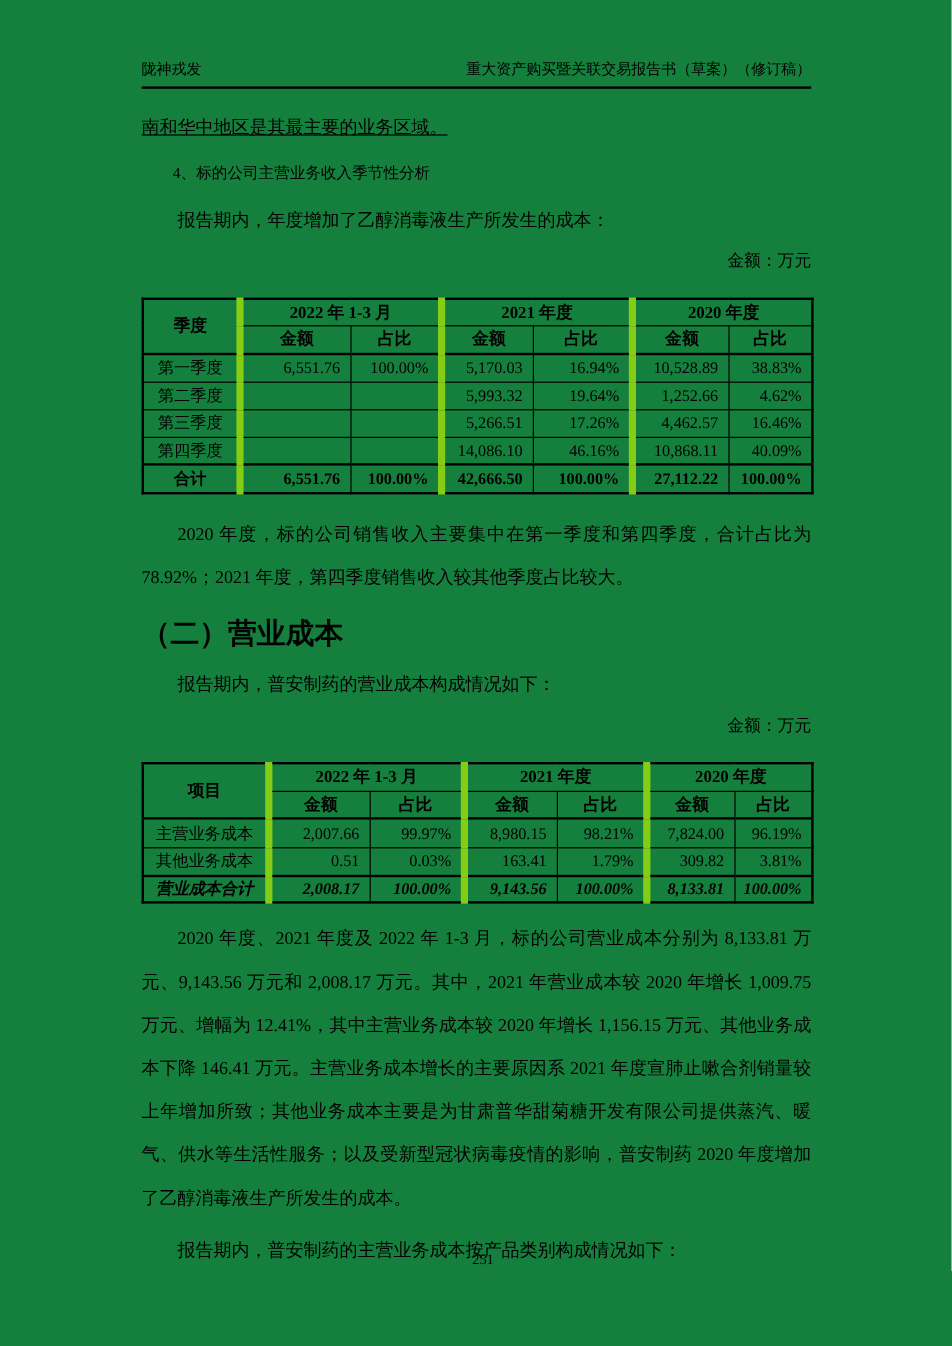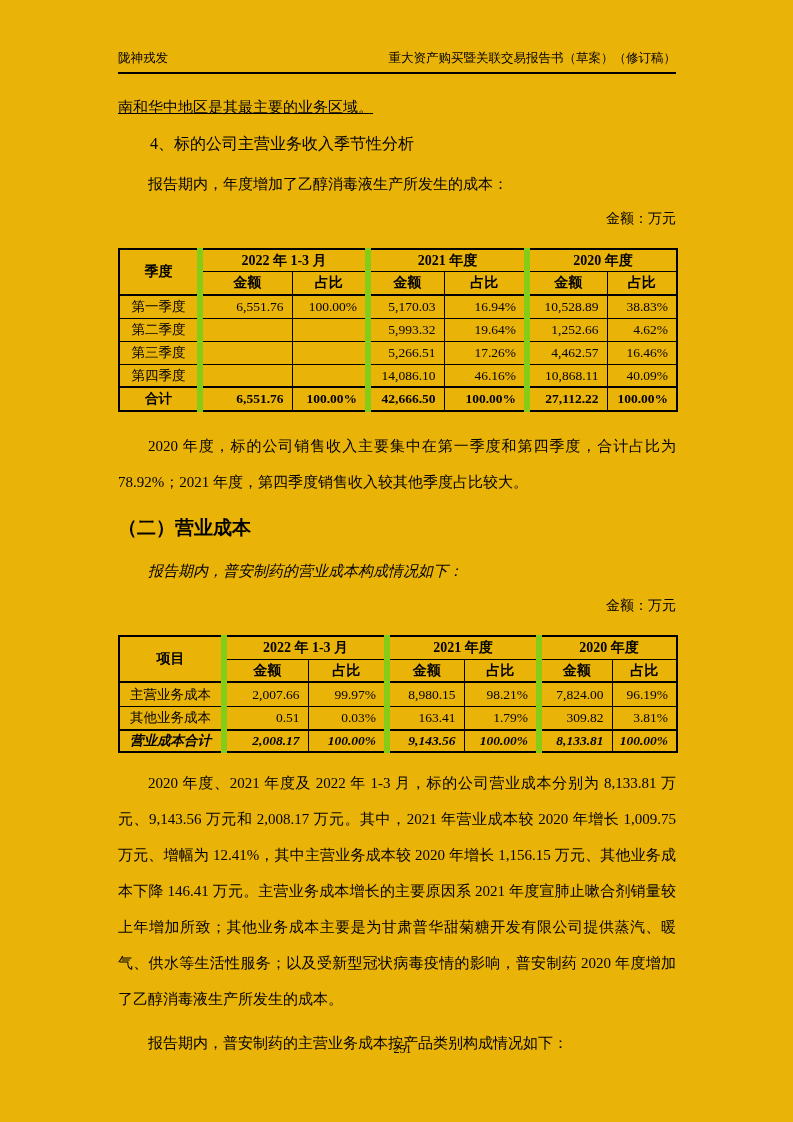--- a/index.html
+++ b/index.html
@@ -1,21 +1,21 @@
 <!DOCTYPE html>
 <html><head>
 <meta charset="utf-8">
 <style>
   html, body { margin: 0; padding: 0; background: #e8e8e8; }
   .page {
     position: relative;
     width: 793px;
     height: 1122px;
     margin: 0 auto;
-    background: #eab308;
+    background: #15803d;
     color: #000;
     font-family: "Liberation Serif", "DejaVu Serif", serif;
     overflow: hidden;
     box-sizing: border-box;
   }
   .content {
     padding: 50px 117px 0 118px; 
   }
   .doc-header {
     display: flex;
@@ -27,32 +27,32 @@
     line-height: 1.3;
   }
   .para {
     font-size: 15px;
     line-height: 22px;
     text-align: justify;
   }
   .indent { text-indent: 2em; }
   .multiline { line-height: 36px; }
   .p-cont   { margin-top: 22px; text-decoration: underline; }
-  .h4       { margin-top: 12px; font-size: 16px; line-height: 22px; text-indent: 2em; font-weight: normal; }
+  .h4       { margin-top: 12px; font-size: 13px; line-height: 22px; text-indent: 2em; font-weight: normal; }
   .p-intro1 { margin-top: 18px; }
   .unit     { margin-top: 10px; font-size: 14px; line-height: 18px; text-align: right; }
   .p-an1    { margin-top: 16px; }
   .h2 {
     margin-top: 16px;
-    font-size: 19px;
+    font-size: 24px;
     line-height: 26px;
     font-weight: bold;
-    font-family: Liberation Mono, monospace;
-  }
-  .p-intro2 { margin-top: 18px; font-style: italic; }
+    font-family: Liberation Serif, serif;
+  }
+  .p-intro2 { margin-top: 18px; }
   .p-an2    { margin-top: 12px; }
   .p-intro3 { margin-top: 8px; }
 
   table.fin-table {
     margin-top: 20px;
     width: 558px;
     table-layout: fixed;
     border-collapse: collapse;
     border: 2px solid #000;
     font-size: 13.5px;

